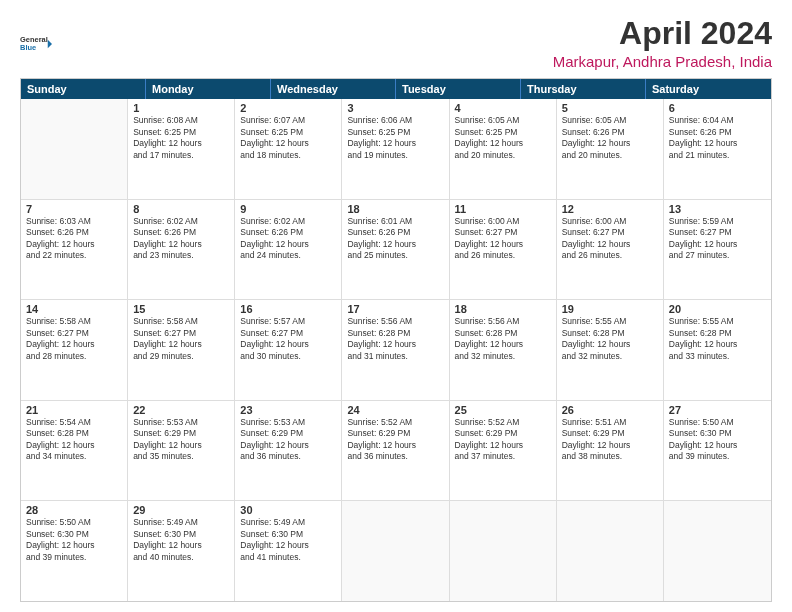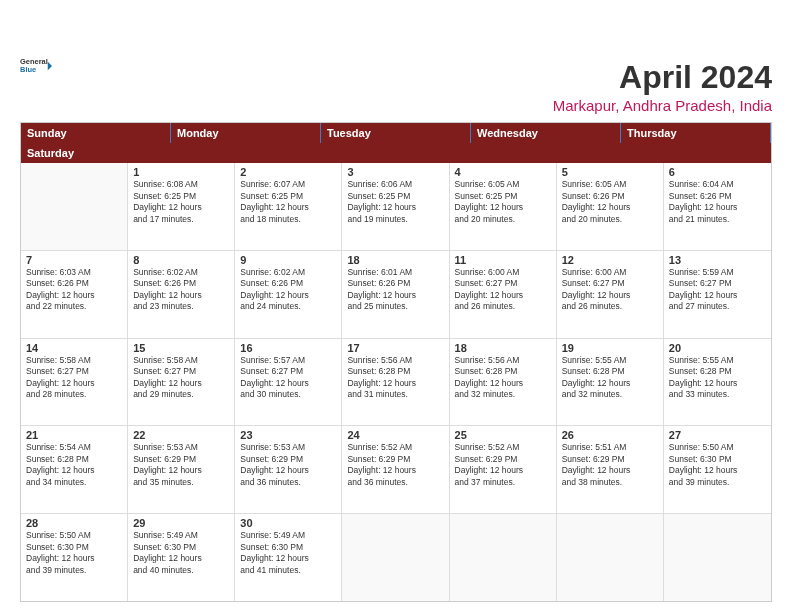--- a/index.html
+++ b/index.html
@@ -23,43 +23,42 @@
       align-items: center;
       margin-bottom: 8px;
     }
     .logo {
       display: flex;
       align-items: center;
       gap: 4px;
     }
     .title-block {
       text-align: right;
-      margin-top: 44px;
     }
     .main-title {
       font-size: 32px;
       font-weight: bold;
       color: #333;
       line-height: 1.1;
     }
     .subtitle {
       font-size: 15px;
       color: #be185d;
       margin-top: 2px;
     }
     .calendar {
       flex: 1;
       display: flex;
       flex-direction: column;
       border: 1px solid #ccc;
     }
     .cal-header {
       display: grid;
-      grid-template-columns: repeat(5, 1fr);
-      background: #7f1d1d;
+      grid-template-columns: repeat(6, 1fr);
+      background: #0c4a6e;
     }
     .cal-header-cell {
       color: #fff;
       font-size: 11px;
       font-weight: bold;
       padding: 4px 6px;
       border-right: 1px solid #3a7dc5;
       text-align: left;
     }
     .cal-header-cell:last-child { border-right: none; }
@@ -113,22 +112,22 @@
     <div class="title-block">
       <div class="main-title">April 2024</div>
       <div class="subtitle">Markapur, Andhra Pradesh, India</div>
     </div>
   </div>
 
   <div class="calendar">
     <div class="cal-header">
     <div class="cal-header-cell">Sunday</div>
         <div class="cal-header-cell">Monday</div>
+        <div class="cal-header-cell">Wednesday</div>
         <div class="cal-header-cell">Tuesday</div>
-        <div class="cal-header-cell">Wednesday</div>
         <div class="cal-header-cell">Thursday</div>
         <div class="cal-header-cell">Saturday</div>
       </div>
     <div class="cal-body">
     <div class="cal-row">
           <div class="cal-cell empty"></div>
           <div class="cal-cell">
             <span class="day-num">1</span>
             <div class="cell-text" style="white-space: pre-line;">Sunrise: 6:08 AM
 Sunset: 6:25 PM

